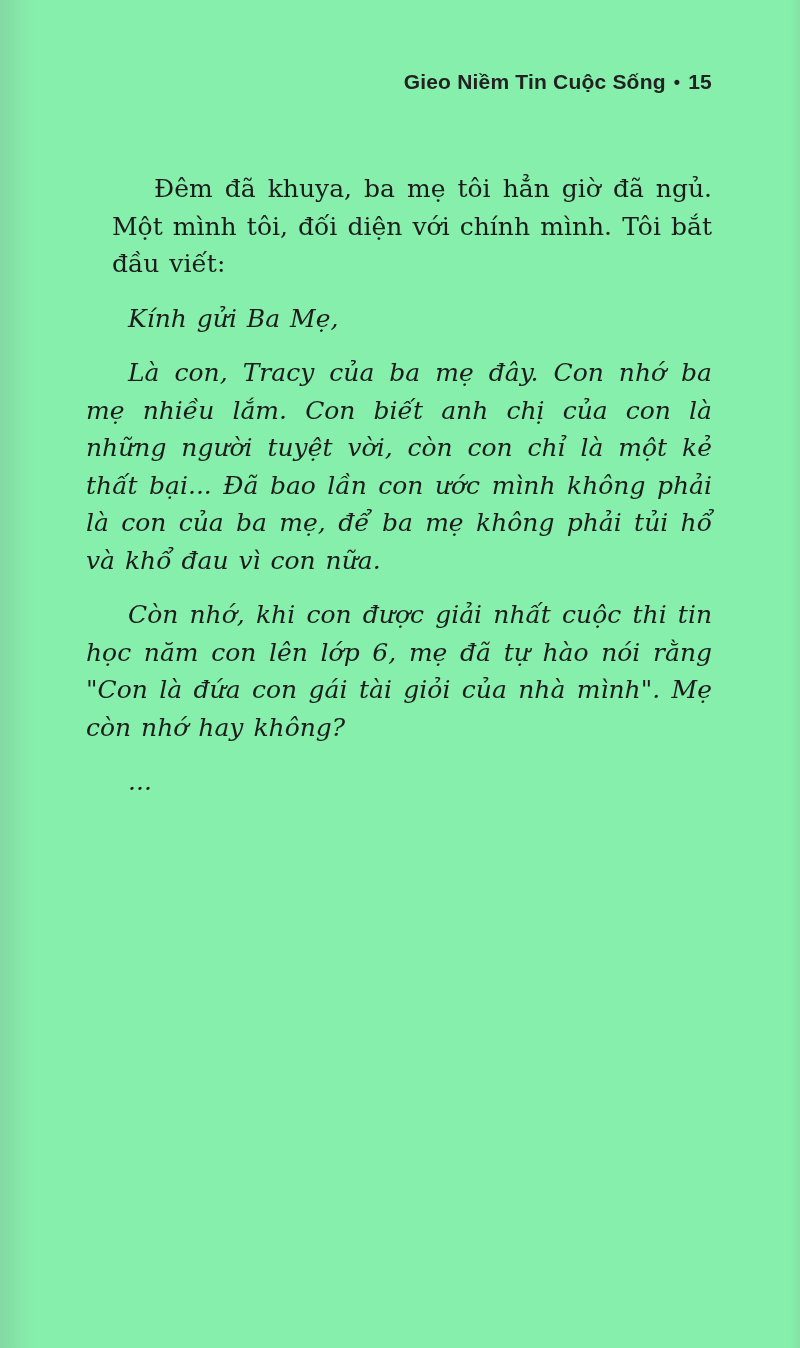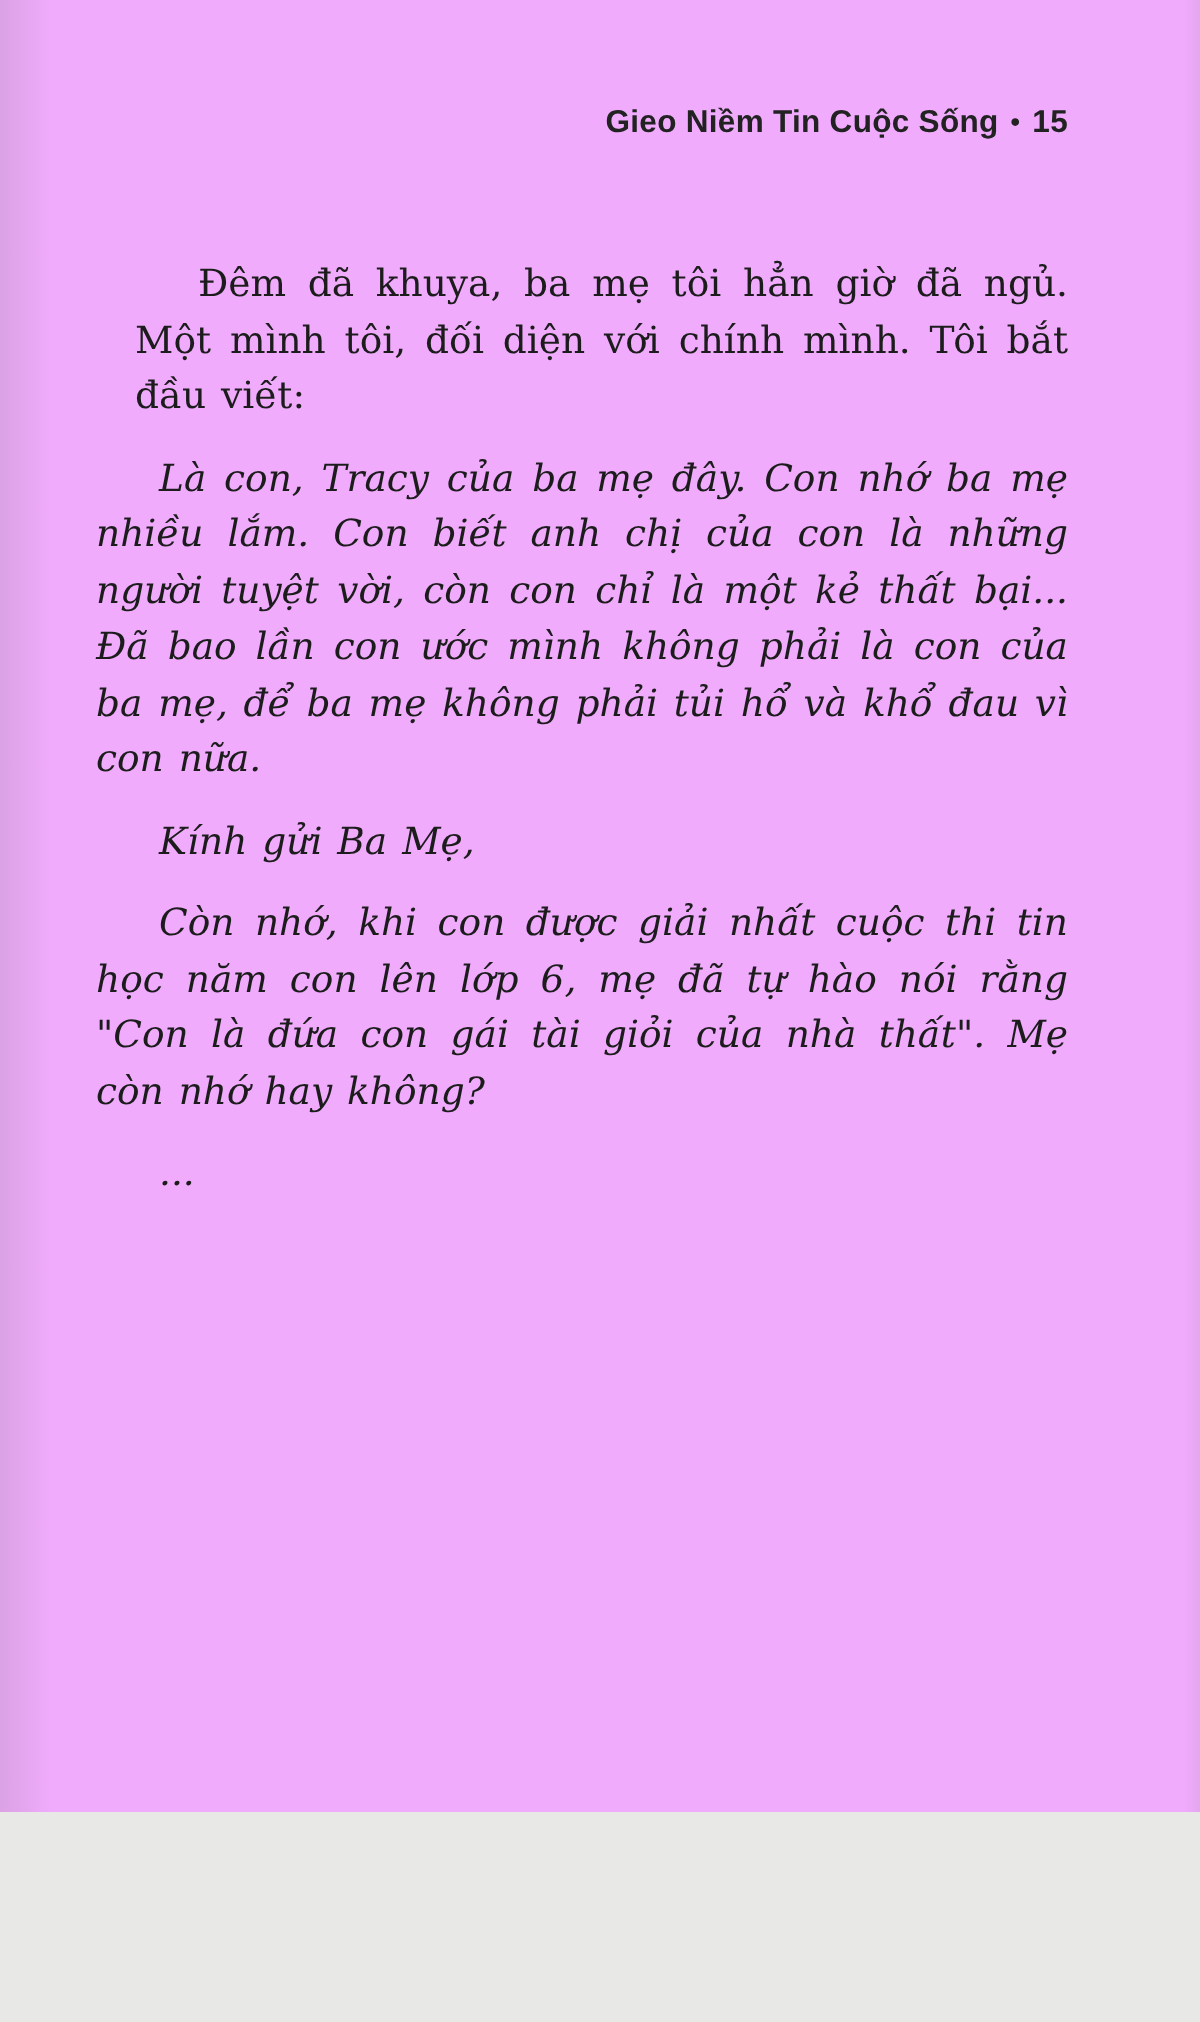--- a/index.html
+++ b/index.html
@@ -3,25 +3,25 @@
 <meta charset="utf-8">
 <style>
   html, body {
     margin: 0;
     padding: 0;
     background: #e8e8e6;
   }
   .page {
     position: relative;
     width: 800px;
-    height: 1208px;
+    height: 1348px;
     margin: 0 auto;
-    background: #f0abfc;
+    background: #86efac;
     box-sizing: border-box;
-    padding: 70px 88px 0 64px;
+    padding: 70px 88px 0 86px;
     overflow: hidden;
     font-family: "DejaVu Serif", "Liberation Serif", serif;
     color: #1c1c1c;
   }
   
   .page::before {
     content: "";
     position: absolute;
     left: 0; top: 0; bottom: 0;
     width: 34px;
@@ -76,26 +76,26 @@
 
 <div class="page">
 
   <div class="header">
     <span>Gieo Niềm Tin Cuộc Sống</span><span class="bullet">•</span><span class="page-num">15</span>
   </div>
 
   <div class="body-text">
     <p class="normal">Đêm đã khuya, ba mẹ tôi hẳn giờ đã ngủ. Một mình tôi, đối diện với chính mình. Tôi bắt đầu viết:</p>
 
+    <p class="italic">Kính gửi Ba Mẹ,</p>
+
     <p class="italic">Là con, Tracy của ba mẹ đây. Con nhớ ba mẹ nhiều lắm. Con biết anh chị của con là những người tuyệt vời, còn con chỉ là một kẻ thất bại... Đã bao lần con ước mình không phải là con của ba mẹ, để ba mẹ không phải tủi hổ và khổ đau vì con nữa.</p>
 
-    <p class="italic">Kính gửi Ba Mẹ,</p>
 
-
-    <p class="italic">Còn nhớ, khi con được giải nhất cuộc thi tin học năm con lên lớp 6, mẹ đã tự hào nói rằng "Con là đứa con gái tài giỏi của nhà thất". Mẹ còn nhớ hay không?</p>
+    <p class="italic">Còn nhớ, khi con được giải nhất cuộc thi tin học năm con lên lớp 6, mẹ đã tự hào nói rằng "Con là đứa con gái tài giỏi của nhà mình". Mẹ còn nhớ hay không?</p>
 
 
 
     <p class="italic">...</p>
 
   </div>
 
 </div>
 
 </body></html>

